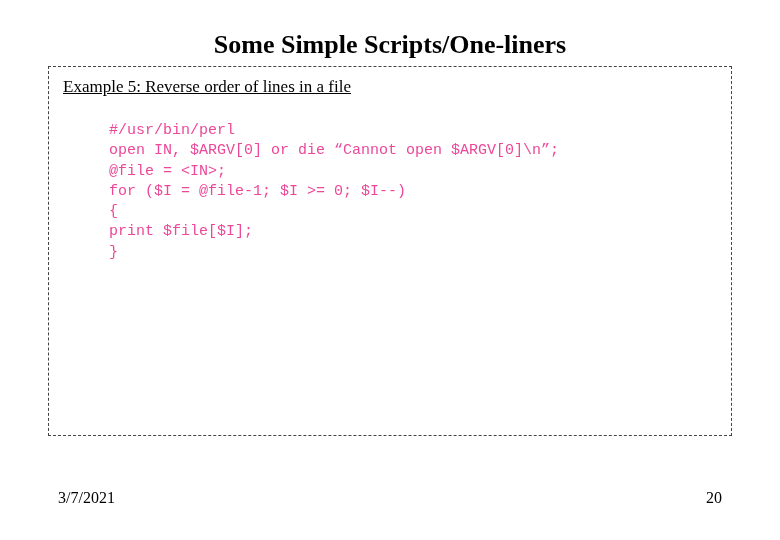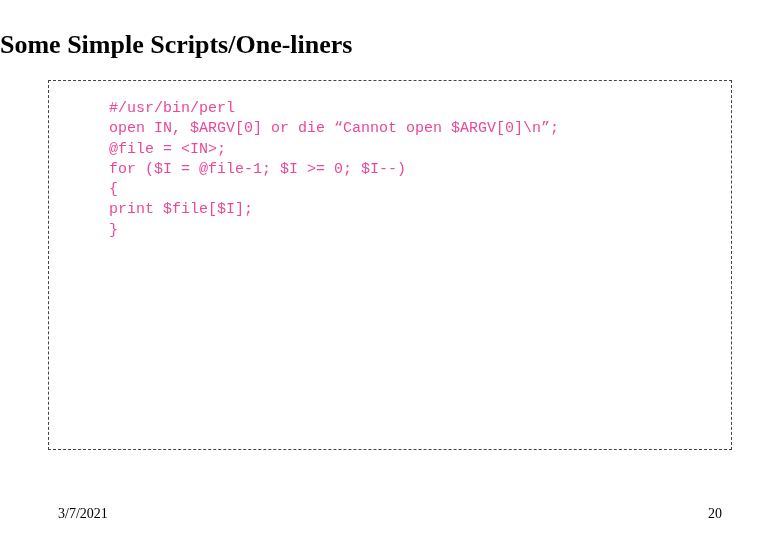--- a/index.html
+++ b/index.html
@@ -5,24 +5,25 @@
   * { margin: 0; padding: 0; box-sizing: border-box; }
   body {
     width: 780px;
     height: 540px;
     background: #ffffff;
     font-family: "Times New Roman", Times, serif;
     position: relative;
     overflow: hidden;
   }
   .title {
+    text-align: center;
     font-size: 26px;
     font-weight: bold;
     margin-top: 30px;
-    margin-bottom: 20px;
+    margin-bottom: 6px;
     color: #000;
   }
   .dashed-box {
     border: 1px dashed #444;
     margin: 0 48px 0 48px;
     padding: 0;
     height: 370px;
     position: relative;
   }
   .example-title {
@@ -39,35 +40,36 @@
     white-space: pre;
     color: #ec4899;
   }
   .question {
     font-size: 17px;
     padding: 24px 14px 0 60px;
     color: #000;
   }
   .footer {
     position: absolute;
-    bottom: 18px;
+    bottom: 33px;
     left: 58px;
     right: 58px;
     display: flex;
     justify-content: space-between;
-    font-size: 14px;
+    font-size: 16px;
     color: #000;
   }
 </style>
 </head>
 <body>
 
 <div class="title">Some Simple Scripts/One-liners</div>
 
 <div class="dashed-box">
+  <div class="example-title">Example 5: Reverse order of lines in a file</div>
   <div class="code-block">#/usr/bin/perl
 open IN, $ARGV[0] or die “Cannot open $ARGV[0]\n”;
 @file = &lt;IN&gt;;
 for ($I = @file-1; $I &gt;= 0; $I--)
 {
 print $file[$I];
 }</div>
 </div>
 
 <div class="footer">

